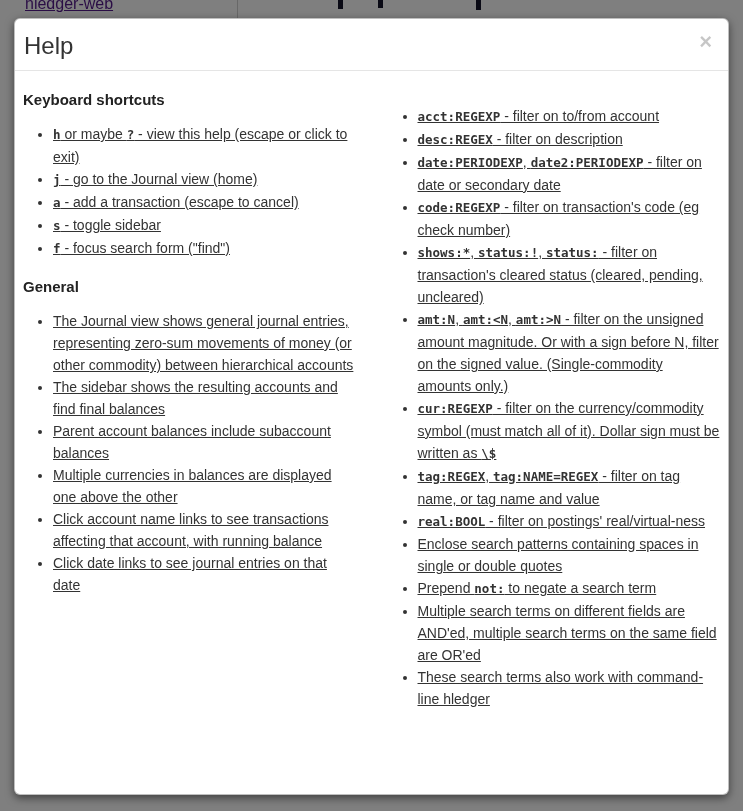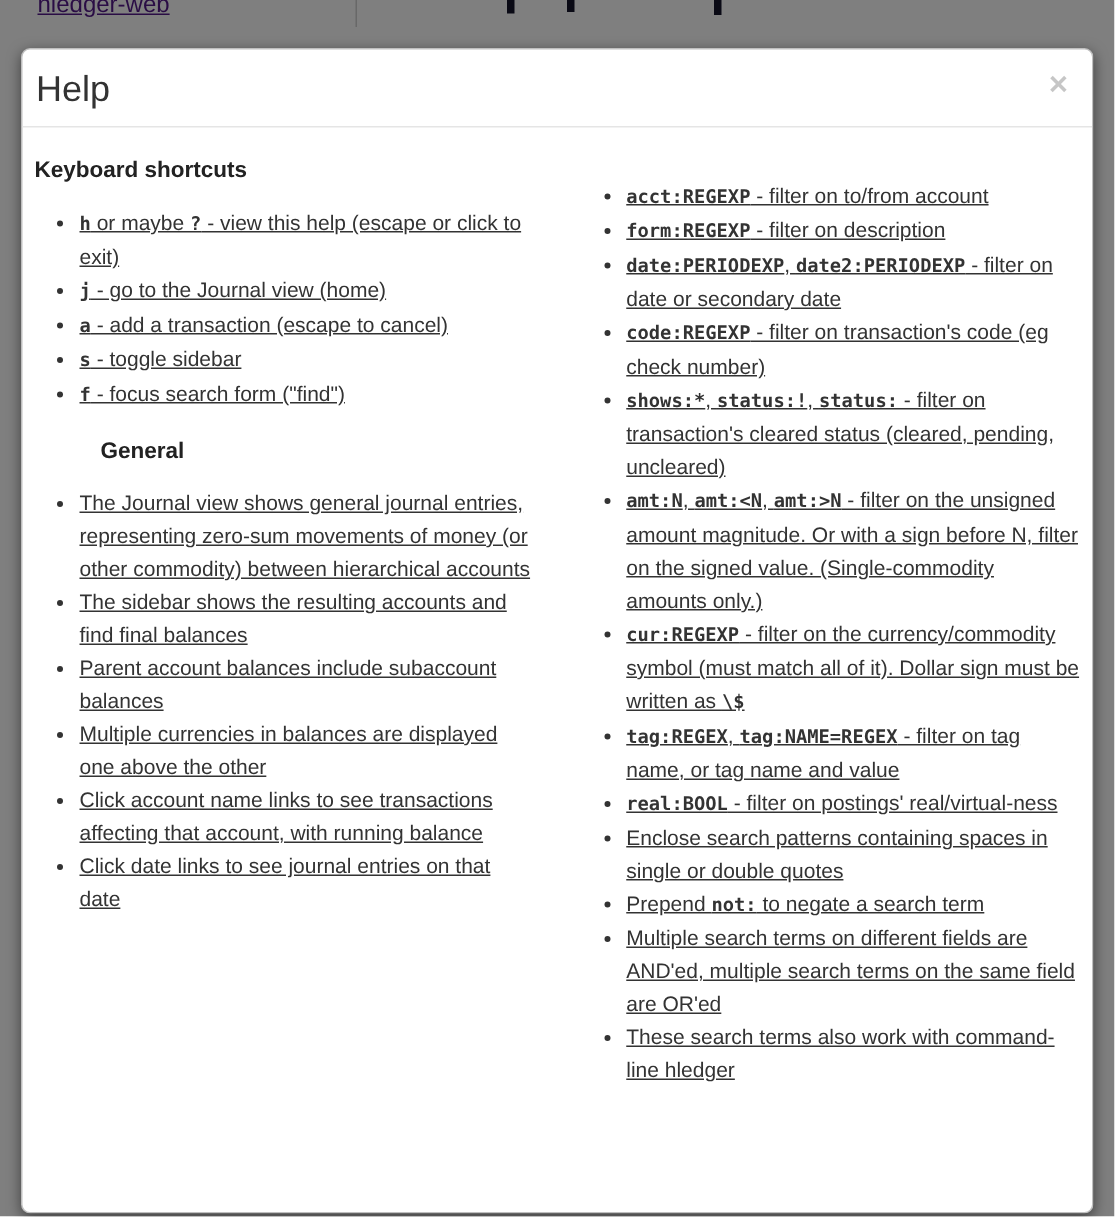--- a/index.html
+++ b/index.html
@@ -54,21 +54,21 @@
   .backdrop {
     position: absolute;
     inset: 0;
     background: var(--overlay, rgba(0,0,0,0.5));
   }
 
   
   .modal {
     position: absolute;
     left: 14px;
-    top: 32px;
+    top: 18px;
     width: 715px;
     height: 777px;
     box-sizing: border-box;
     background: var(--modal_bg, #ffffff);
     border: 1px solid rgba(0,0,0,0.25);
     border-radius: 6px;
     box-shadow: 0 3px 9px rgba(0,0,0,0.5);
     overflow: hidden;
   }
   .modal-header {
@@ -109,21 +109,20 @@
   }
   .section-heading {
     margin: 0 0 10px 0;
     font-size: 15px;
     font-weight: 700;
     line-height: 18px;
     color: #222222;
   }
   .section-heading.spaced {
     margin-top: 18px;
-    margin-left: 44px;
   }
   .help-list {
     margin: 14px 0 8px 0;
     padding-left: 30px;
     list-style: disc;
   }
   .help-list li {
     margin: 0;
     padding: 0;
     text-decoration: underline;
@@ -169,21 +168,21 @@
           <li>The sidebar shows the resulting accounts and find final balances</li>
           <li>Parent account balances include subaccount balances</li>
           <li>Multiple currencies in balances are displayed one above the other</li>
           <li>Click account name links to see transactions affecting that account, with running balance</li>
           <li>Click date links to see journal entries on that date</li>
         </ul>
     </div>
     <div class="col">
       <ul class="help-list">
           <li><code>acct:REGEXP</code> - filter on to/from account</li>
-          <li><code>form:REGEXP</code> - filter on description</li>
+          <li><code>desc:REGEX</code> - filter on description</li>
           <li><code>date:PERIODEXP</code>, <code>date2:PERIODEXP</code> - filter on date or secondary date</li>
           <li><code>code:REGEXP</code> - filter on transaction's code (eg check number)</li>
           <li><code>shows:*</code>, <code>status:!</code>, <code>status:</code> - filter on transaction's cleared status (cleared, pending, uncleared)</li>
           <li><code>amt:N</code>, <code>amt:&lt;N</code>, <code>amt:&gt;N</code> - filter on the unsigned amount magnitude. Or with a sign before N, filter on the signed value. (Single-commodity amounts only.)</li>
           <li><code>cur:REGEXP</code> - filter on the currency/commodity symbol (must match all of it). Dollar sign must be written as <code>\$</code></li>
           <li><code>tag:REGEX</code>, <code>tag:NAME=REGEX</code> - filter on tag name, or tag name and value</li>
           <li><code>real:BOOL</code> - filter on postings' real/virtual-ness</li>
           <li>Enclose search patterns containing spaces in single or double quotes</li>
           <li>Prepend <code>not:</code> to negate a search term</li>
           <li>Multiple search terms on different fields are AND'ed, multiple search terms on the same field are OR'ed</li>

